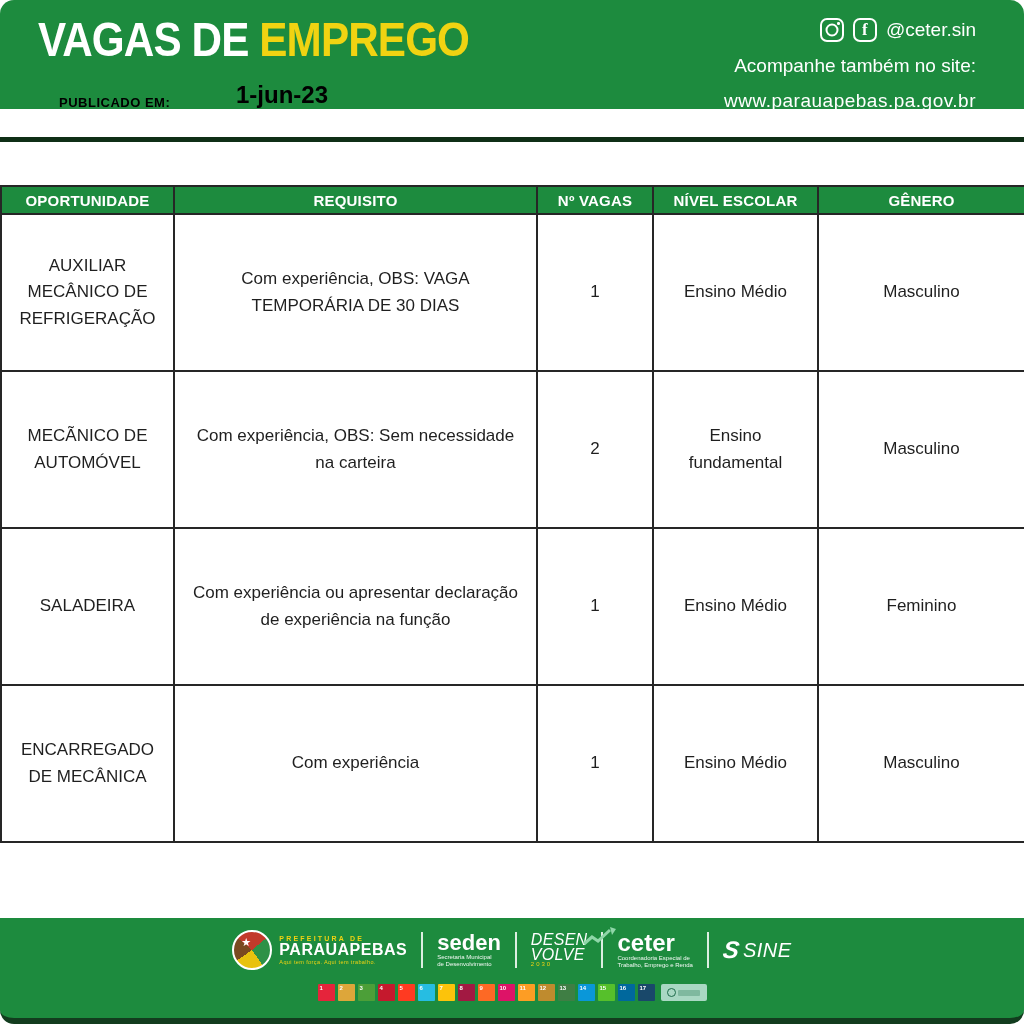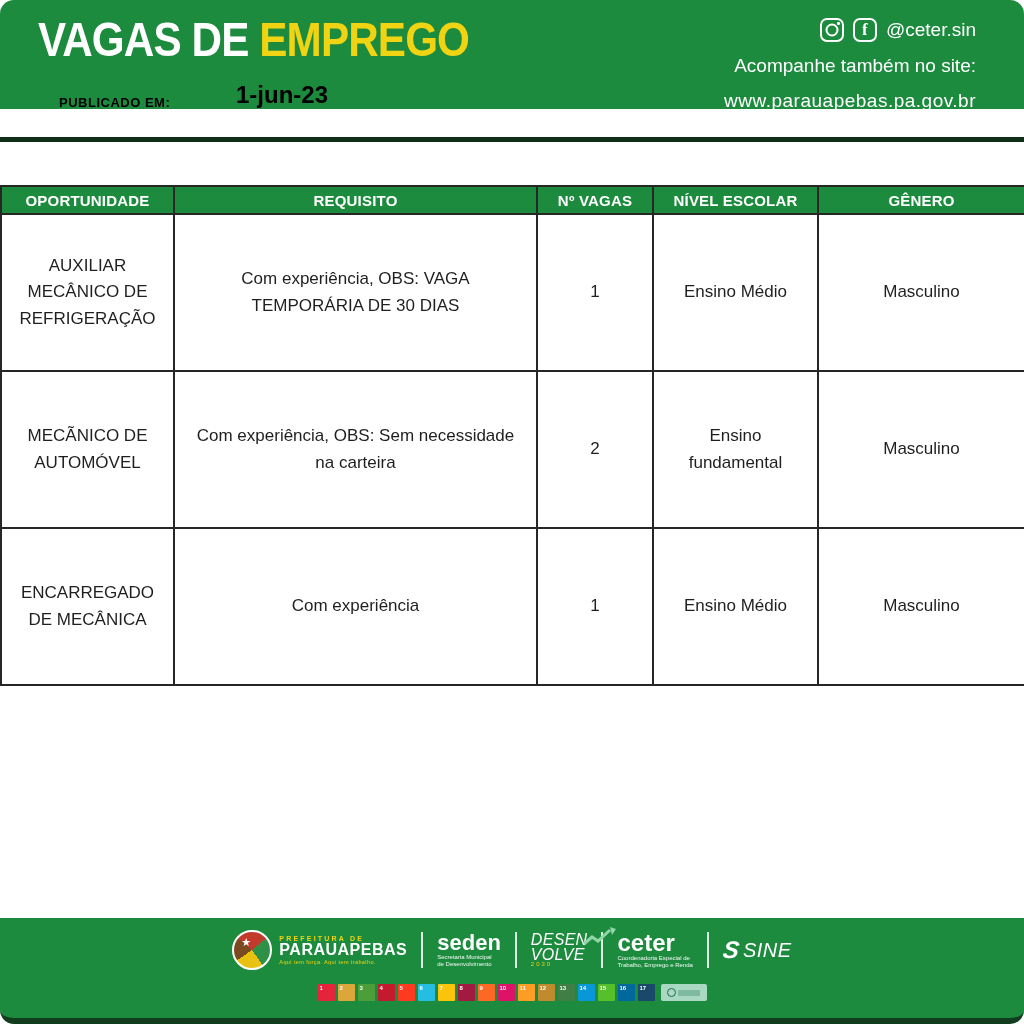--- a/index.html
+++ b/index.html
@@ -137,20 +137,27 @@
           <td>Masculino</td>
         </tr>
         <tr>
           <td>MECÃNICO DE AUTOMÓVEL</td>
           <td>Com experiência, OBS: Sem necessidade na carteira</td>
           <td>2</td>
           <td>Ensino fundamental</td>
           <td>Masculino</td>
         </tr>
         <tr>
+          <td>SALADEIRA</td>
+          <td>Com experiência ou apresentar declaração de experiência na função</td>
+          <td>1</td>
+          <td>Ensino Médio</td>
+          <td>Feminino</td>
+        </tr>
+        <tr>
           <td>ENCARREGADO DE MECÂNICA</td>
           <td>Com experiência</td>
           <td>1</td>
           <td>Ensino Médio</td>
           <td>Masculino</td>
         </tr>
       </tbody>
     </table>
   </div>
 

